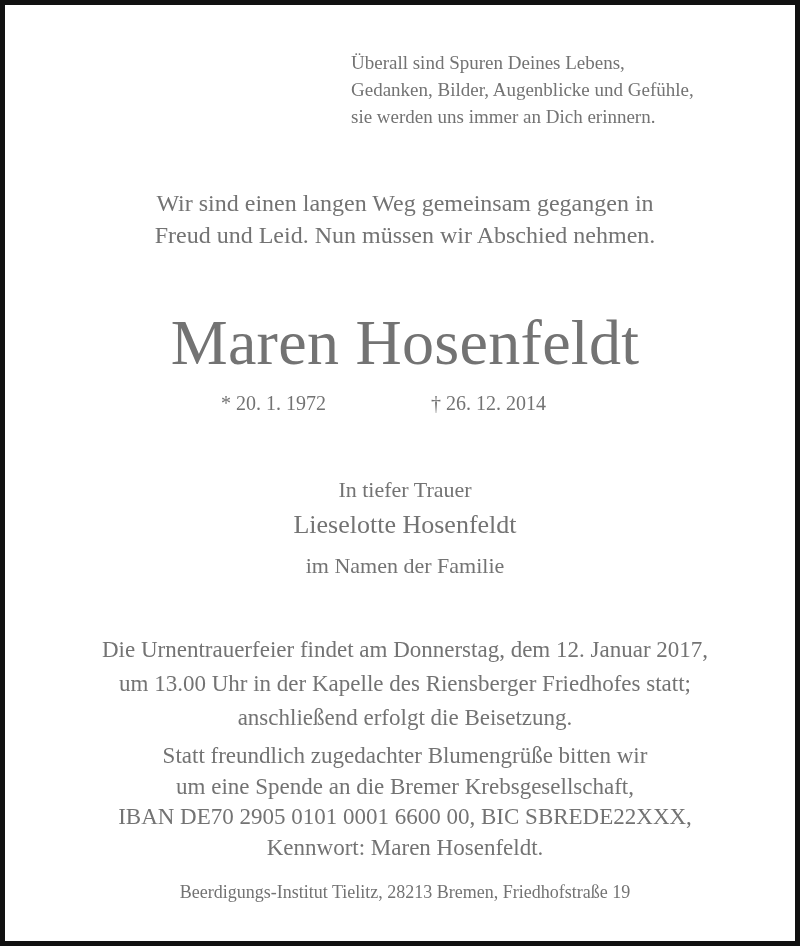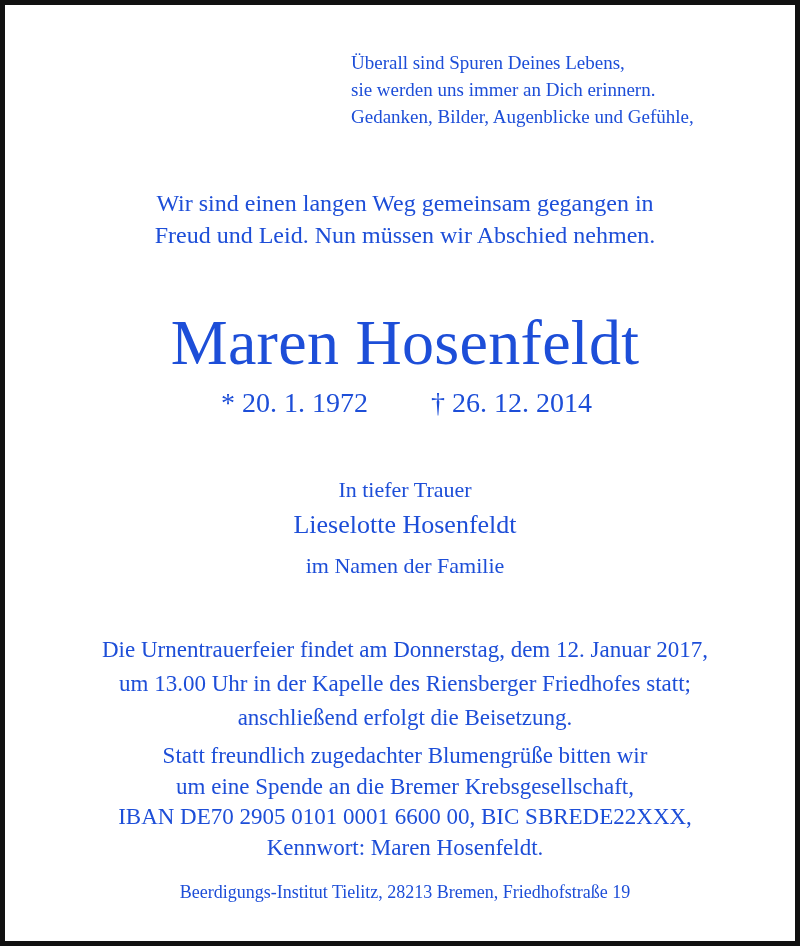--- a/index.html
+++ b/index.html
@@ -1,45 +1,45 @@
 <!DOCTYPE html>
 <html><head>
 <meta charset="utf-8">
 <style>
   html, body { margin:0; padding:0; background:#ffffff; }
   body { width:800px; height:946px; overflow:hidden; }
   .frame {
     position:absolute; left:0; top:0; width:800px; height:946px;
     box-sizing:border-box; border:5px solid #111111; background:#fff;
-    font-family:"Liberation Serif", "DejaVu Serif", serif; color:#1d4ed8;
+    font-family:"Liberation Serif", "DejaVu Serif", serif; color:#737373;
   }
   .abs { position:absolute; white-space:nowrap; }
   .poem { left:346px; top:44px; font-size:19px; line-height:27px; }
   .intro { left:0; width:800px; top:182px; text-align:center; font-size:24px; line-height:32px; }
   .name { left:0; width:800px; top:298px; text-align:center; font-size:64px; line-height:80px; letter-spacing:0.3px; }
-  .dates { top:382px; font-size:28px; line-height:32px; }
+  .dates { top:382px; font-size:20px; line-height:32px; }
   .birth { left:216px; }
   .death { left:426px; }
   .mourn { left:0; width:800px; top:470px; text-align:center; font-size:22px; line-height:30px; }
   .mourner { left:0; width:800px; top:502px; text-align:center; font-size:26px; line-height:36px; }
   .family { left:0; width:800px; top:546px; text-align:center; font-size:22px; line-height:30px; }
   .service { left:0; width:800px; top:628px; text-align:center; font-size:23px; line-height:34px; }
   .donation { left:0; width:800px; top:736px; text-align:center; font-size:23px; line-height:30.5px; }
   .footer { left:0; width:800px; top:874px; text-align:center; font-size:18px; line-height:26px; }
   .line { display:block; }
 </style>
 </head>
 <body>
 
 <div class="frame">
 
   <div class="abs poem">
     <span class="line">Überall sind Spuren Deines Lebens,</span>
+    <span class="line">Gedanken, Bilder, Augenblicke und Gefühle,</span>
     <span class="line">sie werden uns immer an Dich erinnern.</span>
-    <span class="line">Gedanken, Bilder, Augenblicke und Gefühle,</span>
   </div>
 
   <div class="abs intro">
     <span class="line">Wir sind einen langen Weg gemeinsam gegangen in</span>
     <span class="line">Freud und Leid. Nun müssen wir Abschied nehmen.</span>
   </div>
 
   <div class="abs name">Maren Hosenfeldt</div>
 
   <div class="abs dates birth">* 20. 1. 1972</div>

